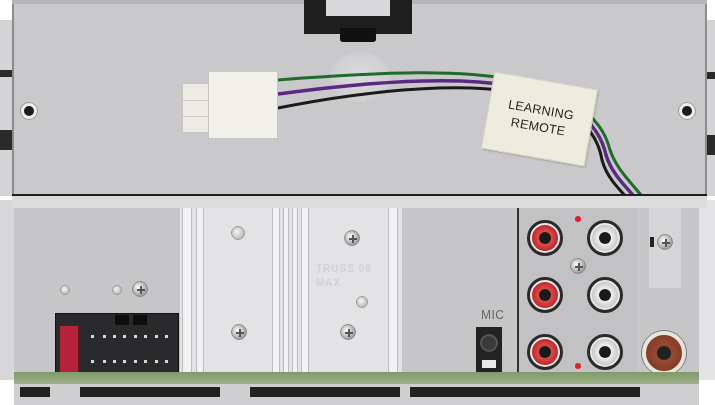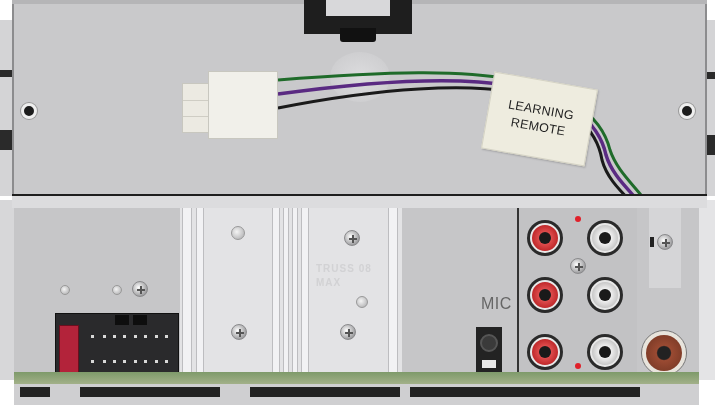--- a/index.html
+++ b/index.html
@@ -72,21 +72,21 @@
   .led { width: 6px; height: 6px; border-radius: 50%; background: #e0202a; }
 
   
   #antenna { left: 641px; top: 330px; width: 46px; height: 46px; border-radius: 50%; background: #e8e4dc; padding: 4px; border: 1px solid #777; }
   #antenna-inner { width: 36px; height: 36px; border-radius: 50%; background: radial-gradient(circle, #222 25%, #9a4a32 30%, #7b3a26 80%); }
   #antenna-base { left: 650px; top: 372px; width: 40px; height: 20px; background: #1a1a1a; }
 
   
   #mic-housing { left: 476px; top: 327px; width: 26px; height: 45px; background: #232323; }
   #mic-hole { left: 480px; top: 334px; width: 18px; height: 18px; border-radius: 50%; background: #3a3a3a; border: 2px solid #555; }
-  #mic-label { left: 481px; top: 295px; font-size: 16px; color: #666; letter-spacing: 0.5px; }
+  #mic-label { left: 481px; top: 308px; font-size: 12px; color: #666; letter-spacing: 0.5px; }
   #mic-tab { left: 482px; top: 360px; width: 14px; height: 8px; background: #e8e8e8; }
 
   
   #terminal-bracket { left: 649px; top: 208px; width: 32px; height: 80px; background: #d5d5d7; }
   #terminal-screw { left: 657px; top: 234px; }
   #terminal-slot { left: 650px; top: 237px; width: 4px; height: 10px; background: #222; }
 
   
   #pcb { left: 14px; top: 372px; width: 685px; height: 14px; background: linear-gradient(#7e9a6a, #a8b48e); }
   #pcb-bottom { left: 14px; top: 384px; width: 685px; height: 21px; background: #cfcfd1; }

